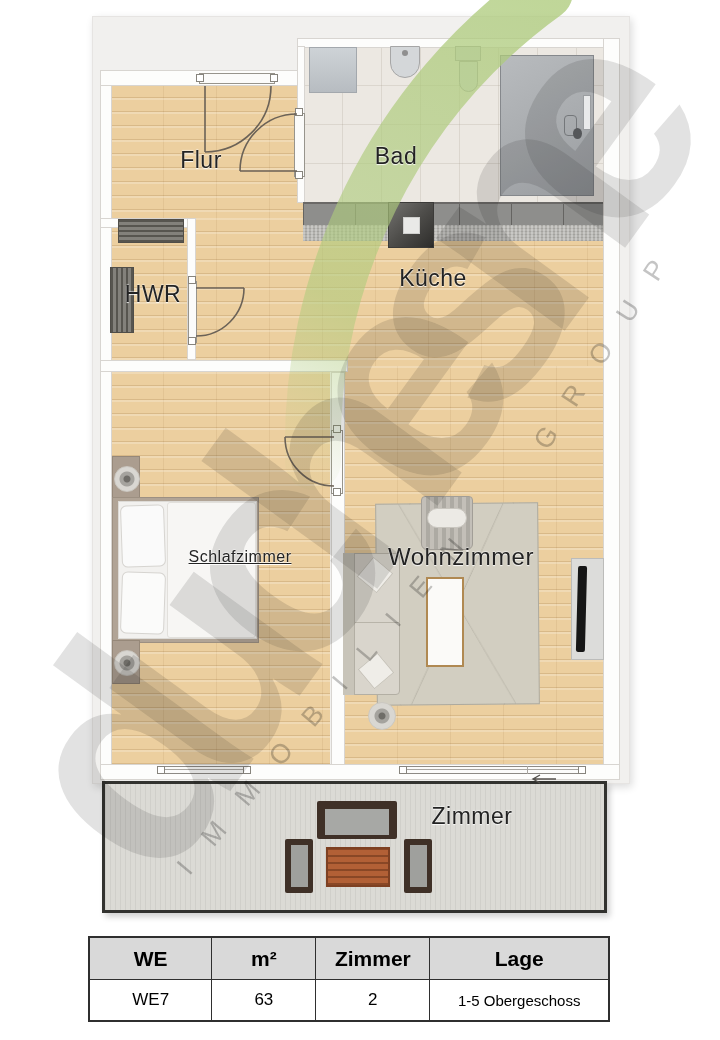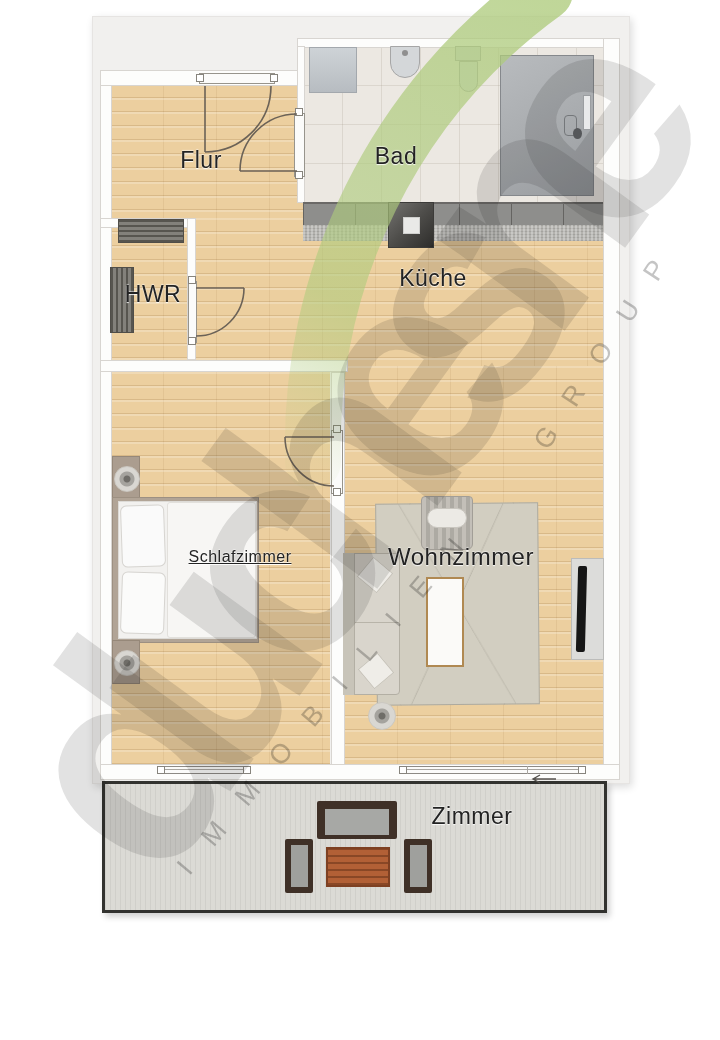--- a/index.html
+++ b/index.html
@@ -163,14 +163,26 @@
 <div class="abs label" style="left:201px;top:160px;font-size:23px;">Flur</div>
 <div class="abs label" style="left:396px;top:156px;font-size:23px;">Bad</div>
 <div class="abs label" style="left:153px;top:294px;font-size:23px;">HWR</div>
 <div class="abs label" style="left:433px;top:278px;font-size:23px;">Küche</div>
 <div class="abs label" style="left:240px;top:557px;font-size:16px;text-decoration:underline;">Schlafzimmer</div>
 <div class="abs label" style="left:461px;top:557px;font-size:24px;text-align:right;">Wohnzimmer</div>
 <div class="abs label" style="left:472px;top:816px;font-size:23px;">Zimmer</div>
 
 <table class="abs sheet" style="left:88px;top:936px;width:522px;">
   <tbody>
+      <tr class="hd">
+    <td style="width:124px;">WE</td>
+    <td style="width:105px;">m²</td>
+    <td style="width:113px;">Zimmer</td>
+    <td style="width:180px;">Lage</td>
+  </tr>
+  <tr class="bd">
+    <td>WE7</td>
+    <td>63</td>
+    <td>2</td>
+    <td style="font-size:15px;">1-5 Obergeschoss</td>
+  </tr>
 </tbody>
   </table>
 
 </body></html>

